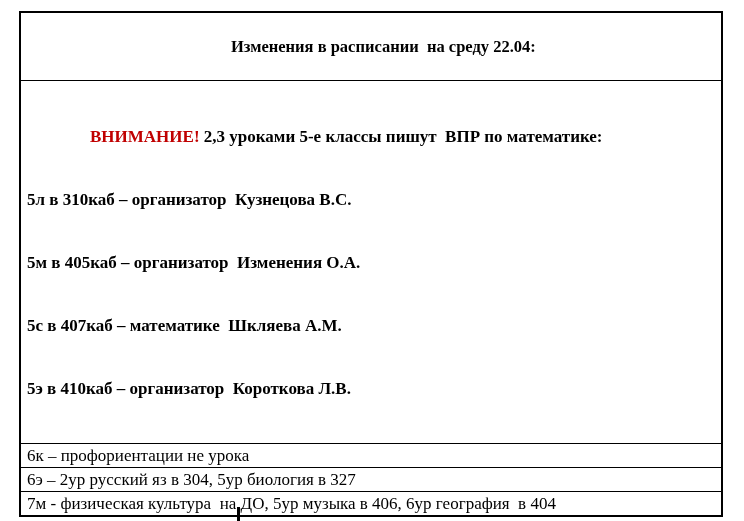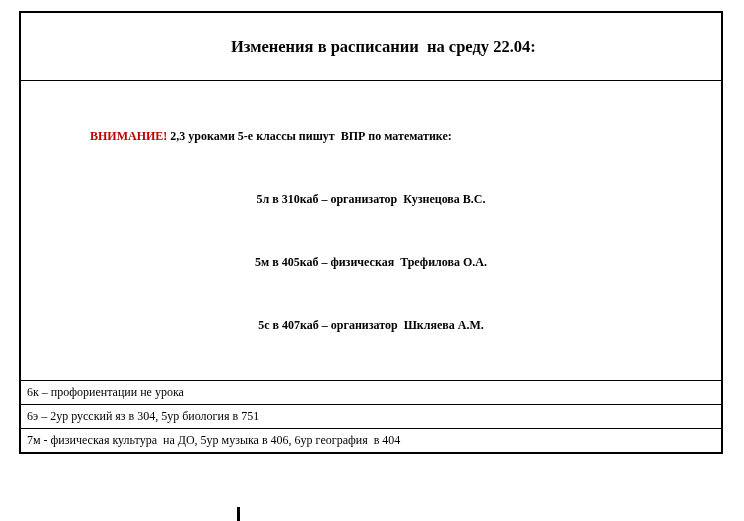--- a/index.html
+++ b/index.html
@@ -22,21 +22,21 @@
     left: 19px;
     top: 11px;
     width: 704px;
     border: 2px solid #000000;
     box-sizing: border-box;
     background: #ffffff;
   }
   .row {
     border-top: 1.5px solid #000000;
     padding: 1px 6px;
-    font-size: 12px;
+    font-size: 17px;
     line-height: 21px;
     text-align: justify;
     white-space: pre-wrap;
   }
   .row:first-child {
     border-top: none;
   }
   .row.title-row {
     text-align: center;
     font-weight: bold;
@@ -48,21 +48,20 @@
     font-weight: bold;
     text-align: left;
     padding: 3px 6px 2px 6px;
   }
   .att-head {
     text-indent: 63px;
     white-space: pre-wrap;
   }
   .att-line {
     white-space: pre-wrap;
-    text-align: center;
   }
   .warn {
     color: #c00000;
   }
   .cursor-mark {
     position: absolute;
     left: 237px;
     top: 507px;
     width: 3px;
     height: 14px;
@@ -75,24 +74,25 @@
 <div class="page">
   <div class="tbl">
 
     <div class="row title-row">
       <span>Изменения в расписании  на среду 22.04:</span>
     </div>
 
     <div class="row attention-row">
       <div class="att-head"><span class="warn">ВНИМАНИЕ!</span><span> 2,3 уроками 5-е классы пишут  ВПР по математике:</span></div>
       <div class="att-line">5л в 310каб – организатор  Кузнецова В.С.</div>
-      <div class="att-line">5м в 405каб – физическая  Трефилова О.А.</div>
-      <div class="att-line">5с в 407каб – организатор  Шкляева А.М.</div>
+      <div class="att-line">5м в 405каб – организатор  Изменения О.А.</div>
+      <div class="att-line">5с в 407каб – математике  Шкляева А.М.</div>
+      <div class="att-line">5э в 410каб – организатор  Короткова Л.В.</div>
     </div>
 
     <div class="row">6к – профориентации не урока</div>
-    <div class="row">6э – 2ур русский яз в 304, 5ур биология в 751</div>
+    <div class="row">6э – 2ур русский яз в 304, 5ур биология в 327</div>
     <div class="row">7м - физическая культура  на ДО, 5ур музыка в 406, 6ур география  в 404</div>
 
   </div>
 
   <div class="cursor-mark"></div>
 </div>
 
 </body></html>

